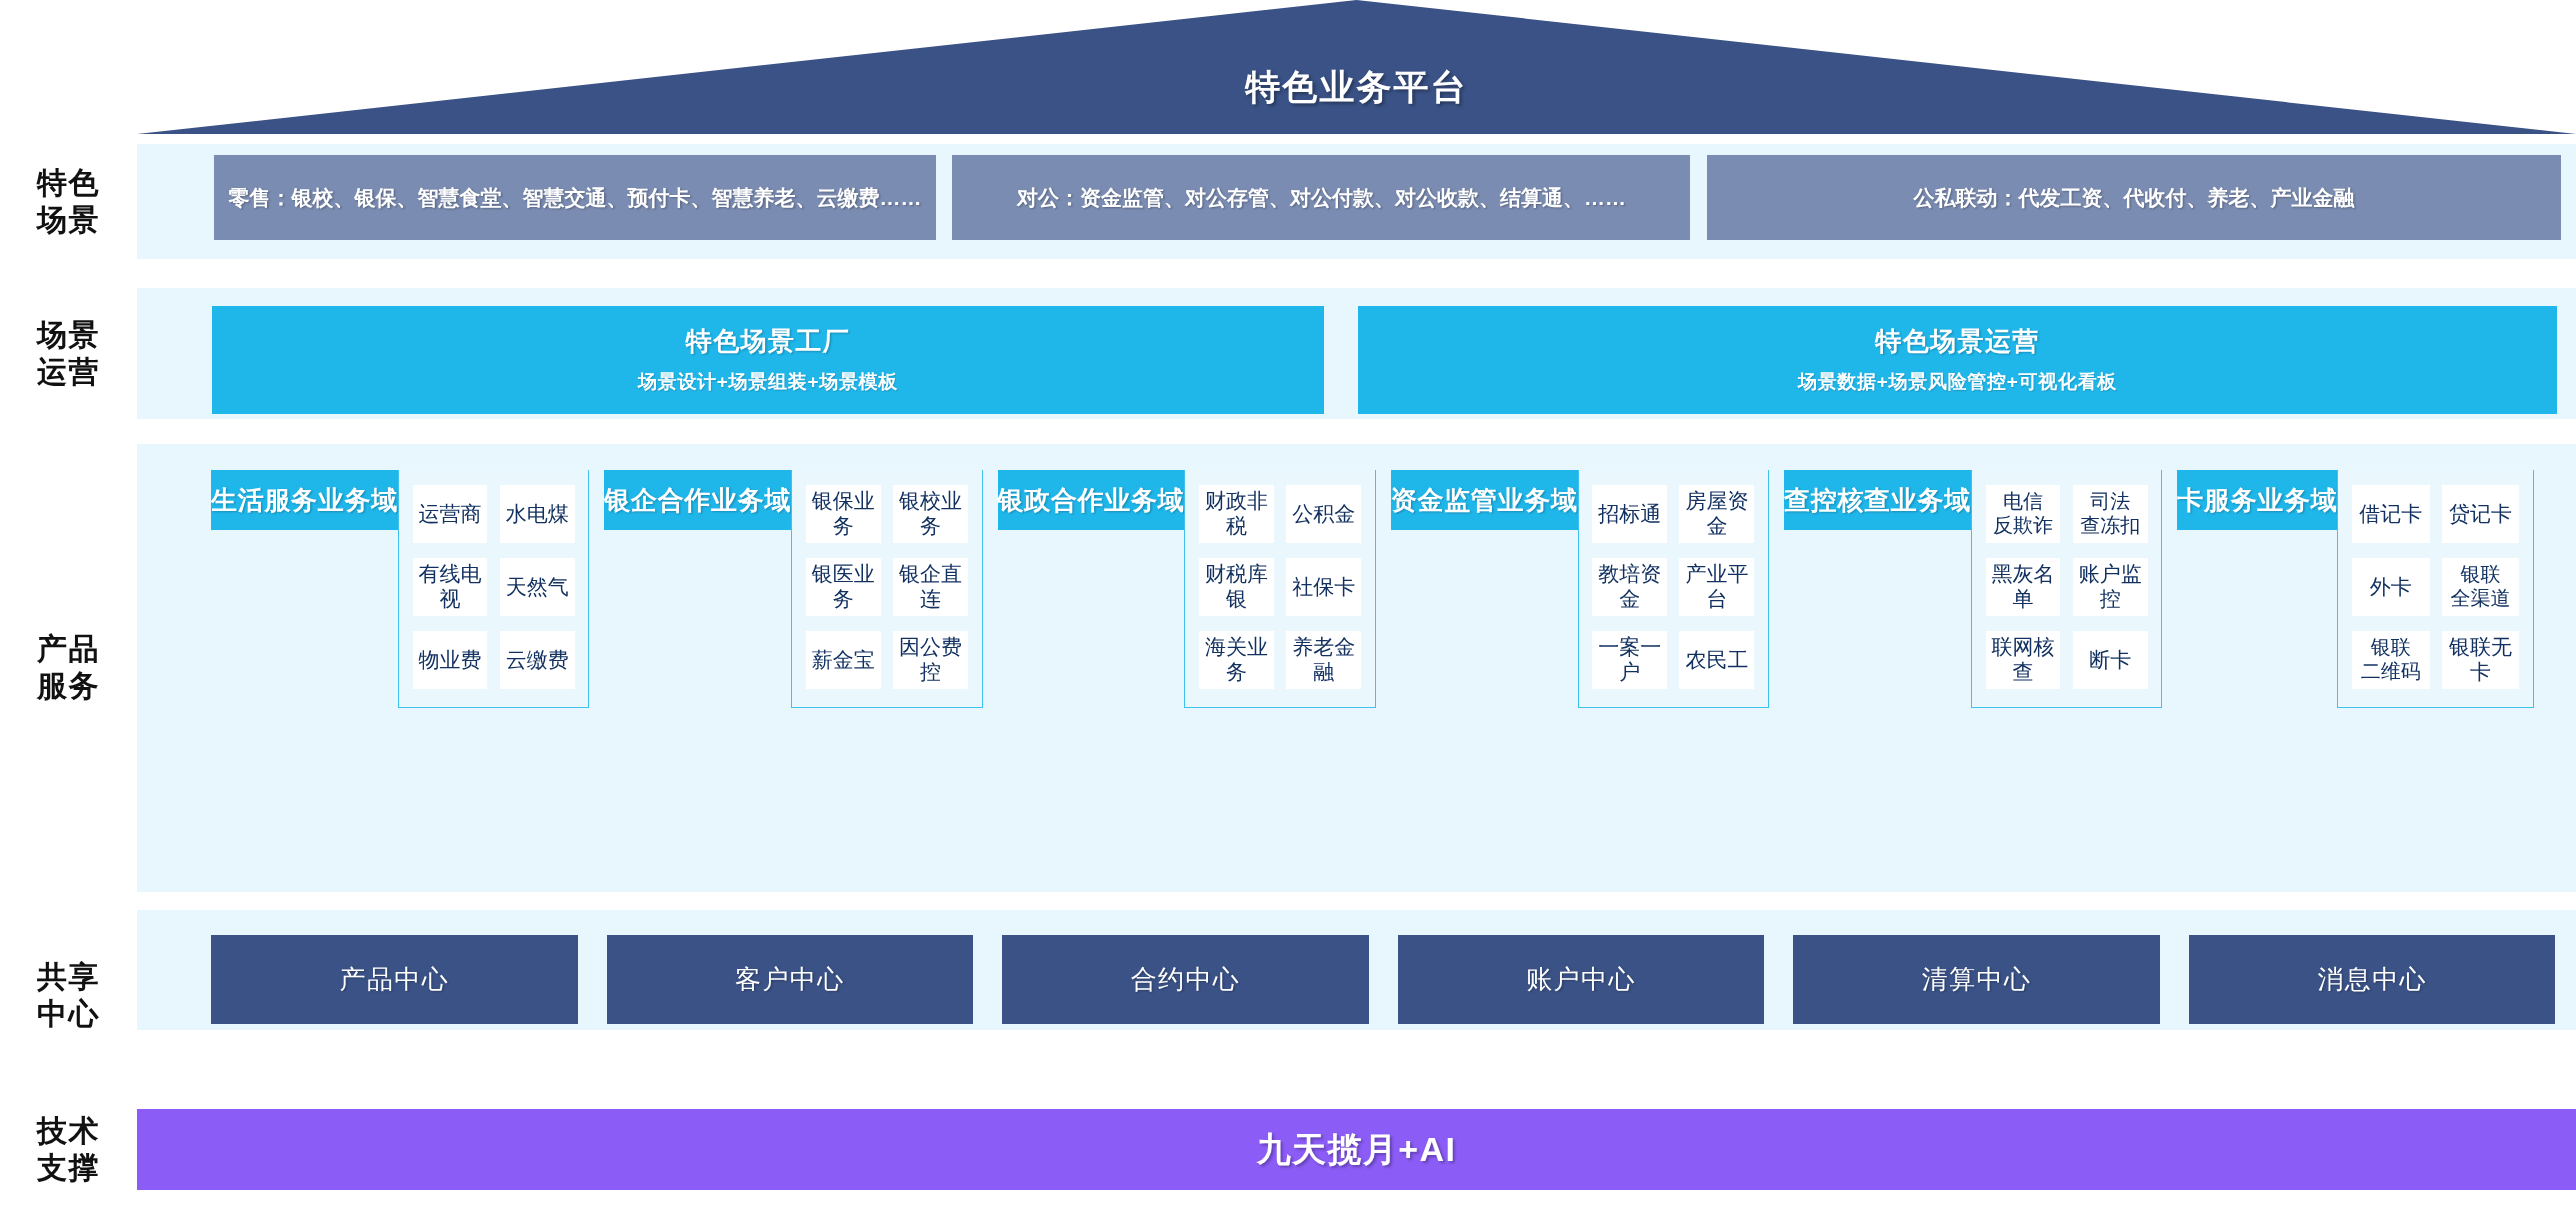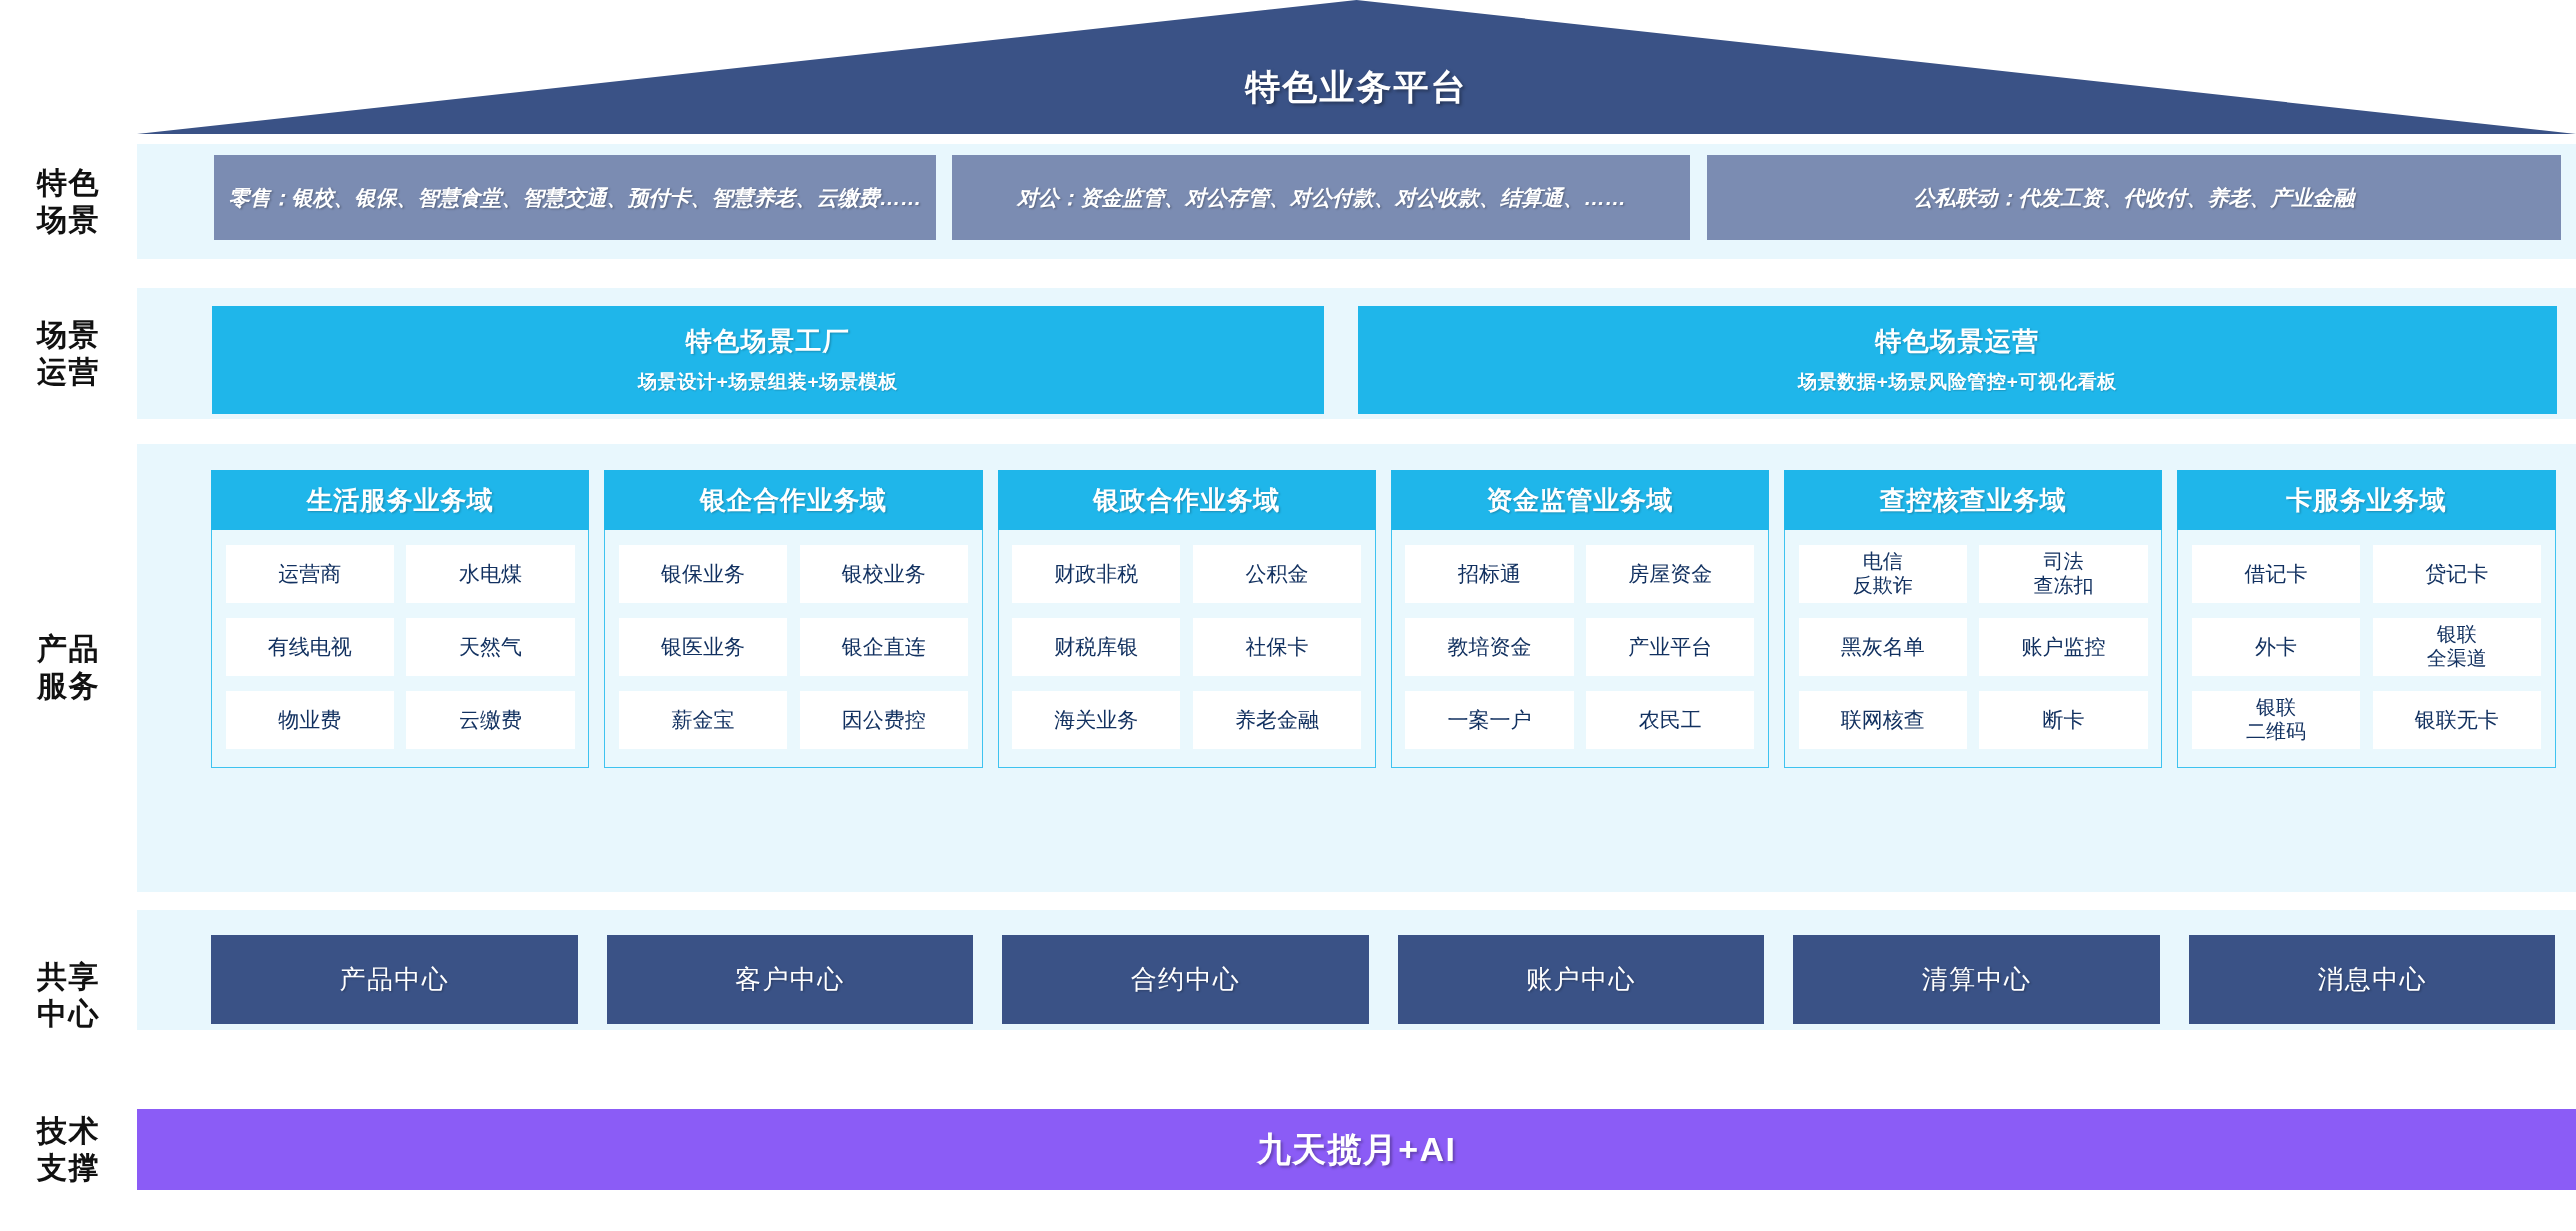--- a/index.html
+++ b/index.html
@@ -32,21 +32,21 @@
     text-align:center;color:#111111;font-size:30px;font-weight:bold;
     line-height:1.22;letter-spacing:1.4px;
   }
   .band{position:absolute;left:137px;width:2439px;background:#e8f7fd;}
 
   
   .scene-band{top:144px;height:115px;}
   .scene-inner{
     position:absolute;left:0;top:0;width:100%;height:100%;
     display:flex;align-items:center;gap:16.4px;
-    padding:0 15px 8px 77px;box-sizing:border-box;font-style:italic;
+    padding:0 15px 8px 77px;box-sizing:border-box;
   }
   .scene-box{
     background:#7b8cb2;color:#ffffff;
     display:flex;align-items:center;justify-content:center;
     text-align:center;font-size:21px;font-weight:bold;line-height:1.5;
     padding:6.8px 12.3px;box-sizing:border-box;height:85px;
     text-shadow:1.4px 1.4px 2.1px rgba(0,0,0,.28);
   }
   .scene-box.retail{flex:0 0 722px;}
   .scene-box.corp{flex:0 0 738px;}
@@ -69,21 +69,21 @@
   .ops-title{font-size:26px;font-weight:bold;letter-spacing:1.4px;text-shadow:1.4px 1.4px 2.1px rgba(0,0,0,.22);margin-bottom:9.6px;}
   .ops-sub{font-size:19px;font-weight:bold;letter-spacing:0.7px;text-shadow:0.7px 0.7px 1.4px rgba(0,0,0,.18);}
 
   
   .prod-band{top:444px;height:448px;}
   .prod-inner{
     position:absolute;left:0;top:0;width:100%;height:100%;
     display:flex;align-items:flex-start;gap:15px;
     padding:26px 20.5px 20.5px 74px;box-sizing:border-box;
   }
-  .domain{flex:1 1 0;display:flex;flex-direction:column;min-width:0;}
+  .domain{flex:1 1 0;display:flex;flex-direction:row;min-width:0;}
   .domain-head{
     background:#1fb6ea;color:#ffffff;height:60px;
     display:flex;align-items:center;justify-content:center;
     font-size:26px;font-weight:bold;letter-spacing:0.7px;white-space:nowrap;
     text-shadow:1.4px 1.4px 2.1px rgba(0,0,0,.22);
   }
   .domain-body{
     border:1.4px solid #3ec3f0;border-top:none;background:#eaf8fd;
     padding:15px 13.7px 18px 13.7px;display:flex;flex-direction:column;gap:15px;
   }

